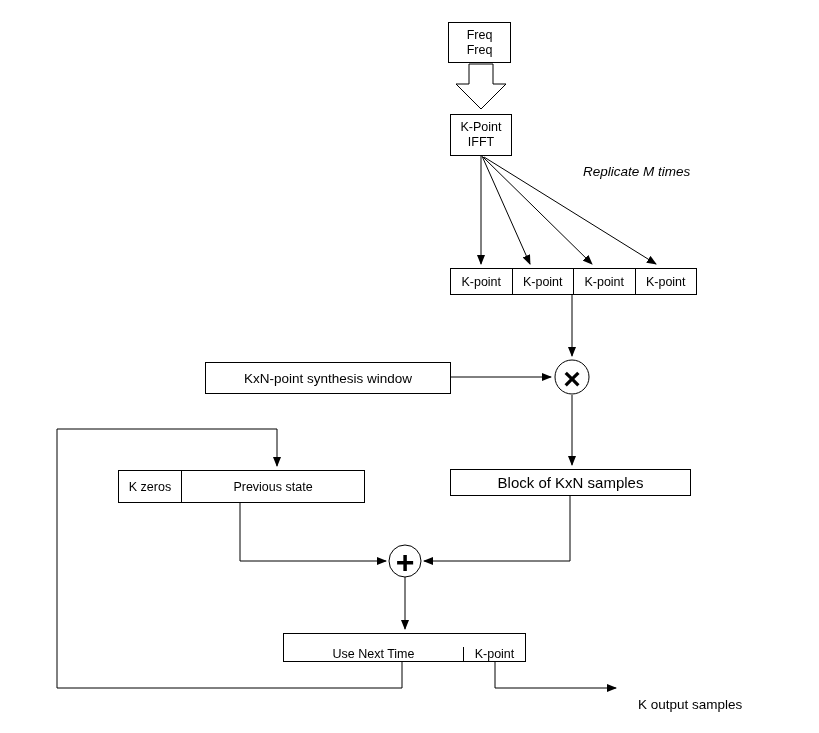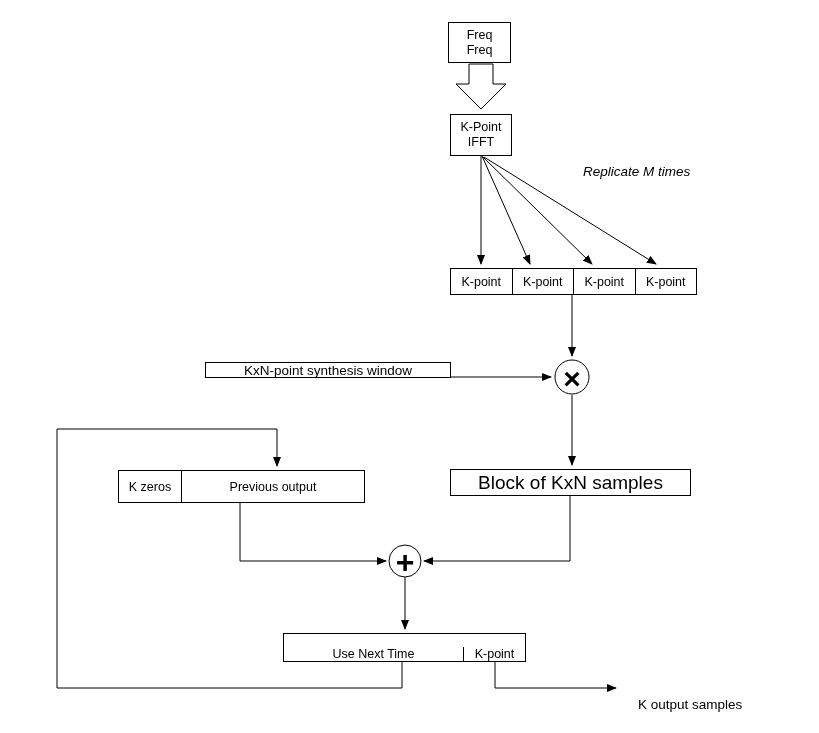--- a/index.html
+++ b/index.html
@@ -119,27 +119,27 @@
 
   <div class="floating-label italic" style="left:583px; top:164px;">Replicate M times</div>
 
   <div class="box cells" style="left:450px; top:268px; width:247px; height:27px;">
     <div class="cell">K-point</div>
     <div class="cell">K-point</div>
     <div class="cell">K-point</div>
     <div class="cell">K-point</div>
   </div>
 
-  <div class="box" style="left:205px; top:362px; width:246px; height:16px; font-size:13.5px;">KxN-point synthesis window</div>
+  <div class="box" style="left:205px; top:362px; width:246px; height:32px; font-size:13.5px;">KxN-point synthesis window</div>
 
-  <div class="box" style="left:450px; top:469px; width:241px; height:27px; font-size:19px;">Block of KxN samples</div>
+  <div class="box" style="left:450px; top:469px; width:241px; height:27px; font-size:15px;">Block of KxN samples</div>
 
   <div class="box cells" style="left:118px; top:470px; width:247px; height:33px;">
     <div class="cell cell-fixed-62">K zeros</div>
-    <div class="cell">Previous output</div>
+    <div class="cell">Previous state</div>
   </div>
 
   <div class="box cells" style="left:283px; top:633px; width:243px; height:29px;align-items:flex-end;">
     <div class="cell">Use Next Time</div>
     <div class="cell cell-fixed-61">K-point</div>
   </div>
 
   <div class="floating-label" style="left:638px; top:681px;margin-top:16px;">K output samples</div>
 
 </div>

